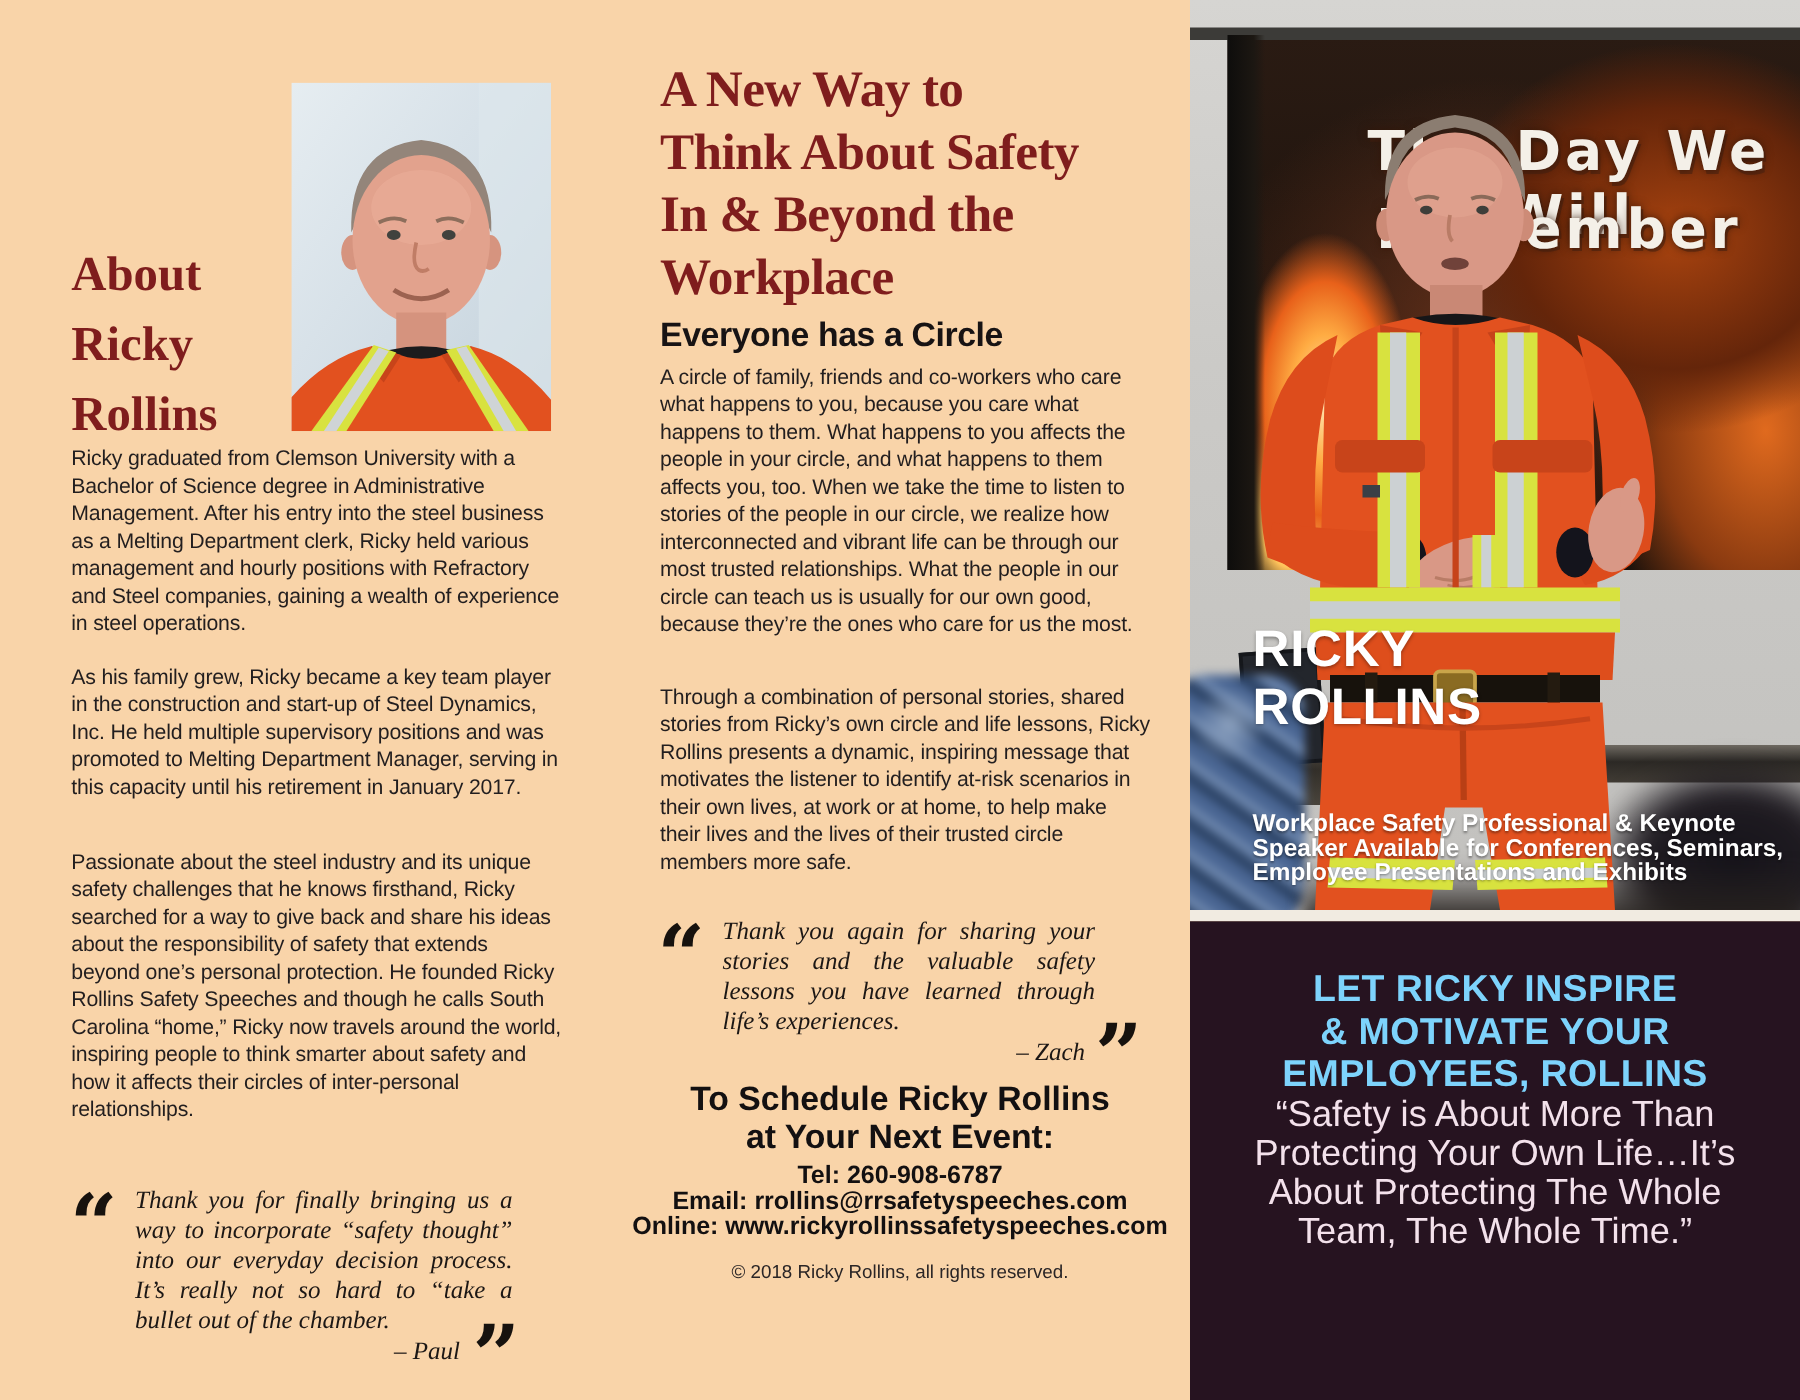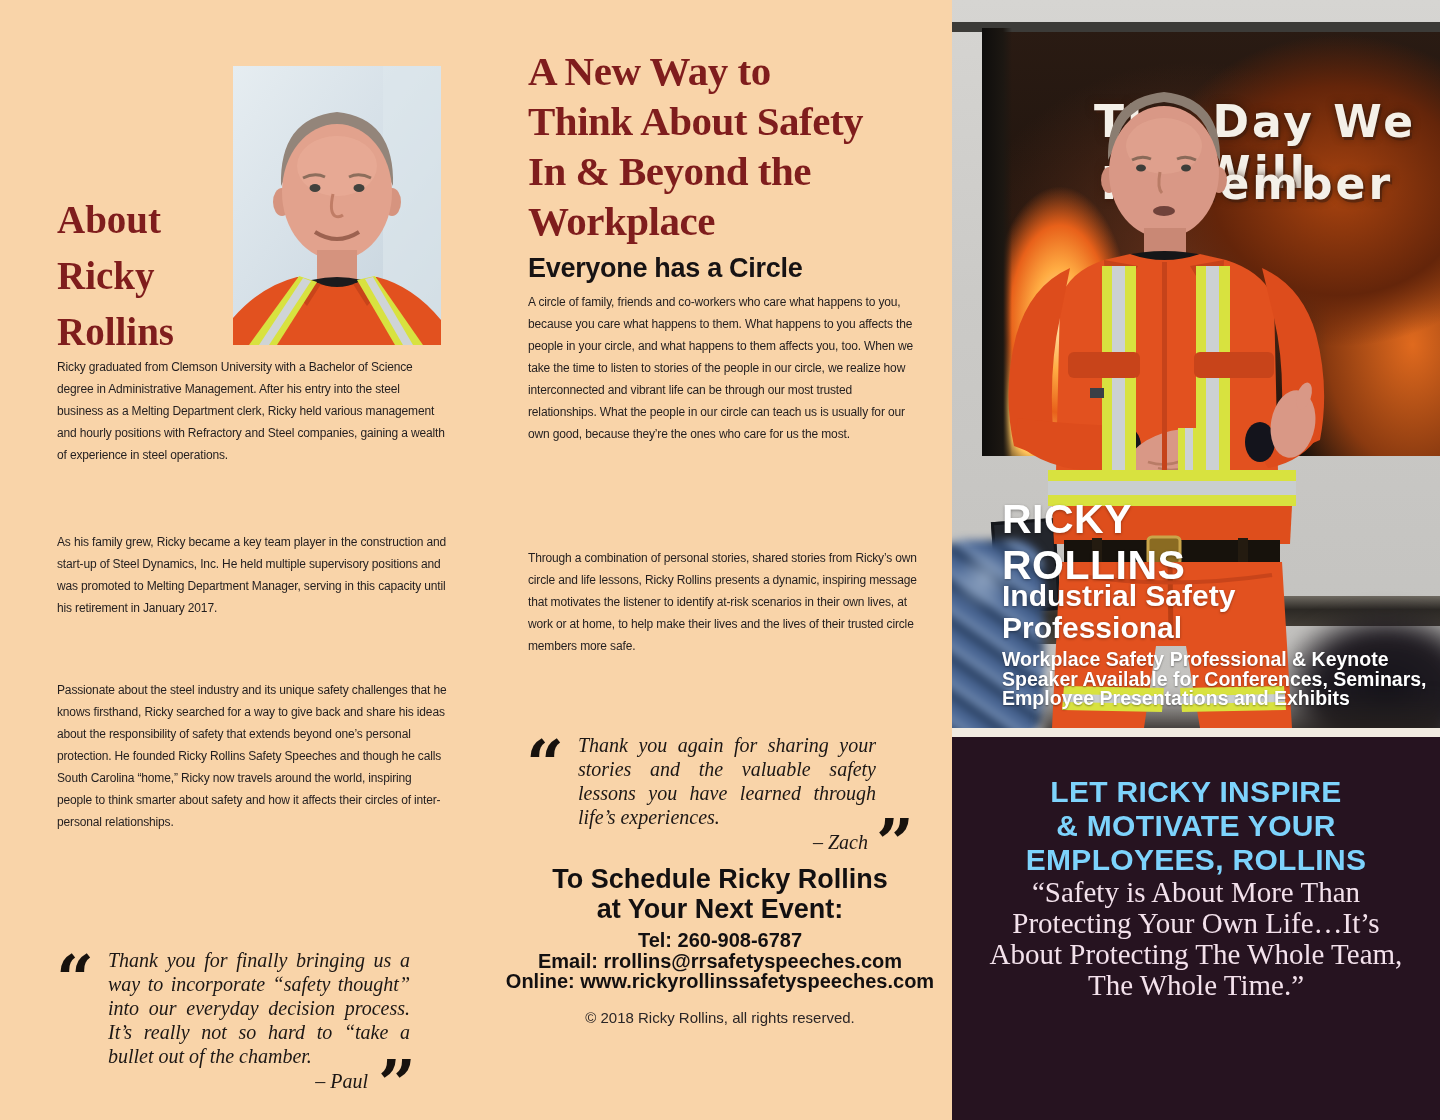--- a/index.html
+++ b/index.html
@@ -4,21 +4,21 @@
 <style>
   html,body{margin:0;padding:0;background:#666;}
   .page{position:relative;width:1440px;height:1120px;background:#f9d4a9;overflow:hidden;
         font-family:"Liberation Sans",sans-serif;color:#221e1f;}
   .abs{position:absolute;}
 
   
   .serif-head{font-family:"Liberation Serif","DejaVu Serif",serif;font-weight:bold;color:#7f1d1d;}
   .h-left{left:57px;top:192px;font-size:39px;line-height:56px;}
   .h-mid{left:528px;top:46px;font-size:41px;line-height:50px;letter-spacing:-0.5px;}
-  .body-text{font-size:12px;line-height:22px;letter-spacing:-0.15px;width:392px;}
+  .body-text{font-size:17px;line-height:22px;letter-spacing:-0.15px;width:392px;}
   .subhead{font-size:27px;font-weight:bold;letter-spacing:-0.3px;color:#171314;}
   .quote-wrap{position:absolute;}
   .q-glyph{font-family:"DejaVu Serif",serif;font-weight:bold;font-size:66px;line-height:0.4em;color:#17120e;}
   .q-text{font-family:"Liberation Serif","DejaVu Serif",serif;font-style:italic;font-size:20px;
           line-height:24px;text-align:justify;color:#1c1715;}
   .q-attr{font-family:"Liberation Serif","DejaVu Serif",serif;font-style:italic;font-size:20px;
           text-align:right;color:#1c1715;margin-top:2px;}
   .center-col{left:480px;width:480px;text-align:center;}
   .sched{font-size:27px;line-height:30px;font-weight:bold;color:#131011;}
   .contact{font-size:20px;line-height:20.5px;font-weight:bold;color:#131011;}
@@ -250,36 +250,32 @@
         <polygon points="112,686 212,688 210,712 110,710" fill="#d8e23f"></polygon>
         <polygon points="111,694 211,696 211,704 111,702" fill="#c9ced0"></polygon>
         <polygon points="228,688 332,686 334,710 230,712" fill="#d8e23f"></polygon>
         <polygon points="229,696 333,694 333,702 229,704" fill="#c9ced0"></polygon>
       </svg>
 
       <div class="abs cover-name" style="left:50px;top:496px;">
         <div>RICKY</div>
         <div>ROLLINS</div>
       </div>
-      <div class="abs cover-title" style="left:50px;top:580px;">
-        <div>Industrial Safety</div>
-        <div>Professional</div>
-      </div>
       <div class="abs cover-sub" style="left:50px;top:650px;">
         <div>Workplace Safety Professional &amp; Keynote</div>
         <div>Speaker Available for Conferences, Seminars,</div>
         <div>Employee Presentations and Exhibits</div>
       </div>
     </div>
 
     <div class="abs white-gap"></div>
 
     <div class="abs dark">
       <div class="abs dark-head" style="left:0;top:38px;width:488px;">
         <div>LET RICKY INSPIRE</div>
         <div>&amp; MOTIVATE YOUR</div>
         <div>EMPLOYEES, ROLLINS</div>
       </div>
-      <div class="abs dark-quote" style="left:24px;top:140px;width:440px;font-family:Liberation Serif, serif;">“Safety is About More Than Protecting Your Own Life…It’s About Protecting The Whole Team, The Whole Time.”</div>
+      <div class="abs dark-quote" style="left:24px;top:140px;width:440px;">“Safety is About More Than Protecting Your Own Life…It’s About Protecting The Whole Team, The Whole Time.”</div>
     </div>
   </section>
 
 </div>
 
 </body></html>

